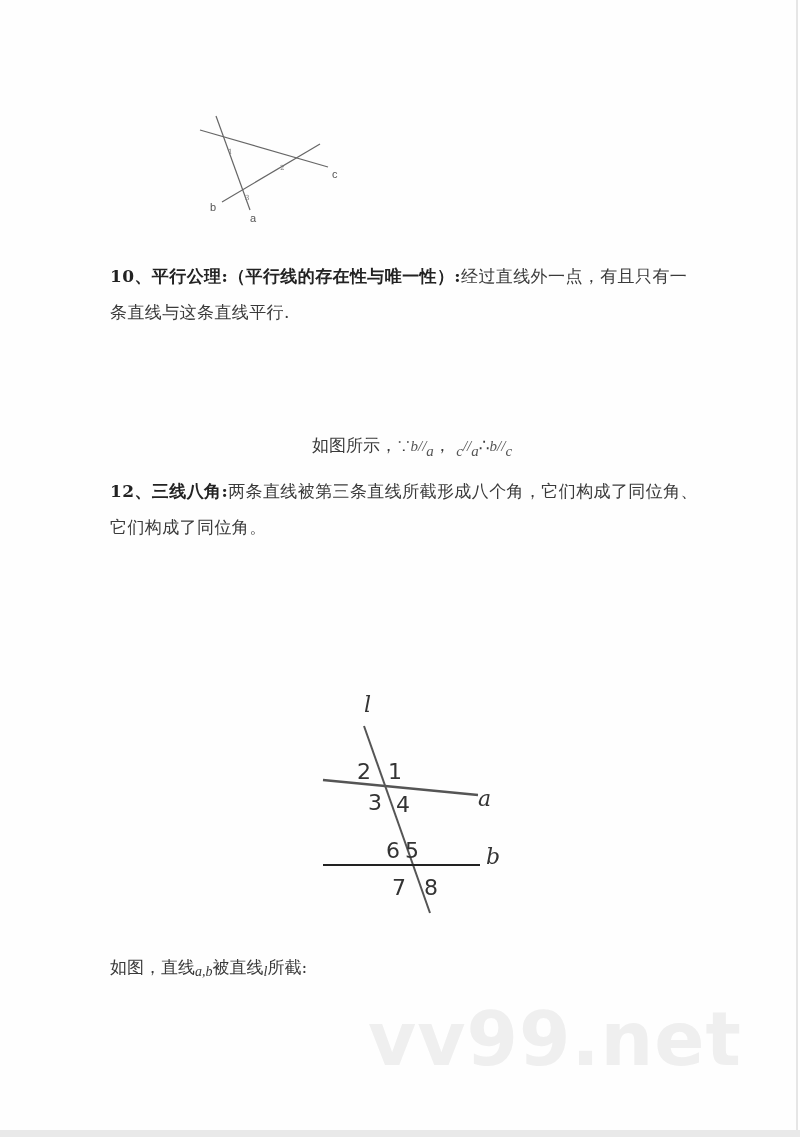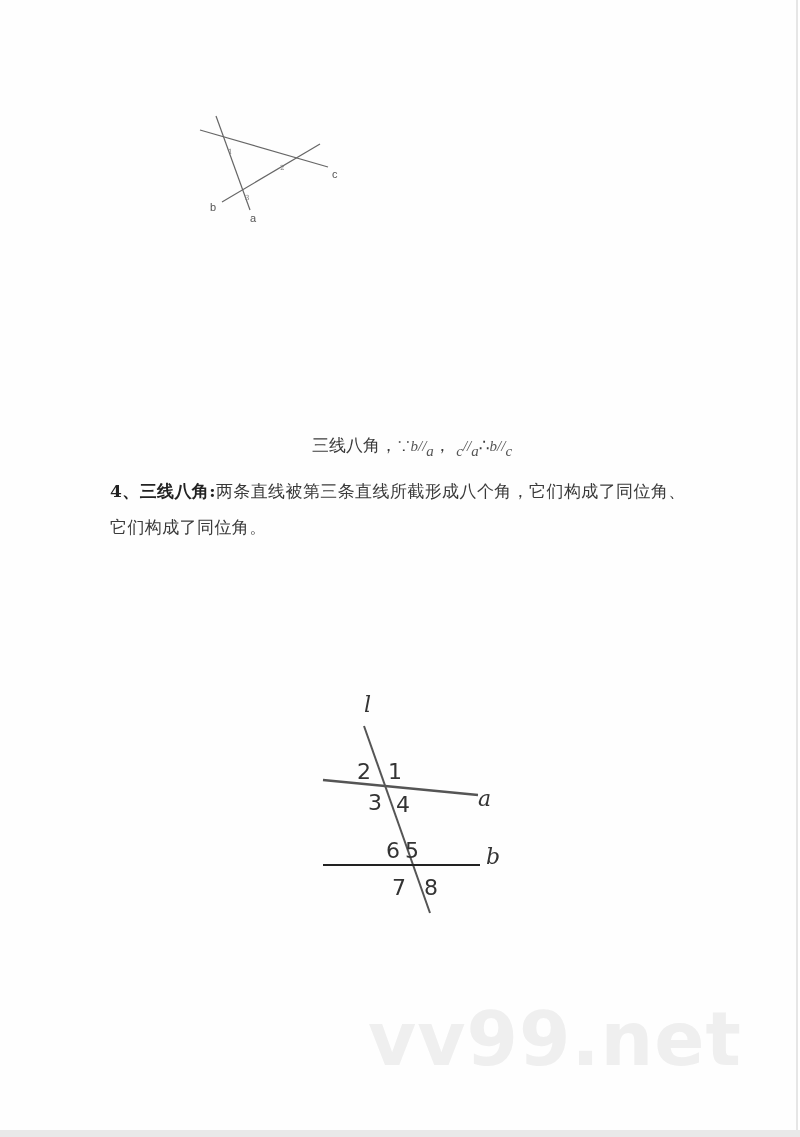--- a/index.html
+++ b/index.html
@@ -46,28 +46,31 @@
     <line x1="36" y1="16" x2="70" y2="110" stroke="#666" stroke-width="1.2"></line>
     <line x1="42" y1="102" x2="140" y2="44" stroke="#666" stroke-width="1.2"></line>
     <text x="48" y="54" font-size="7" fill="#777">1</text>
     <text x="100" y="70" font-size="7" fill="#777">2</text>
     <text x="65" y="100" font-size="7" fill="#777">3</text>
     <text x="152" y="78" font-size="11" fill="#555" font-family="Liberation Sans, sans-serif">c</text>
     <text x="30" y="111" font-size="11" fill="#555" font-family="Liberation Sans, sans-serif">b</text>
     <text x="70" y="122" font-size="11" fill="#555" font-family="Liberation Sans, sans-serif">a</text>
   </svg>
 
+  <div class="para" style="top:258px;">
+    <b>10、平行公理:（平行线的存在性与唯一性）:</b><span>经过直线外一点，有且只有一条直线与这条直线平行.</span>
+  </div>
 
 
   <div class="centered" style="top:434px;">
-    <span>三线八角，</span><span>∵</span><i>b</i><i>//</i><i class="sub">a</i><span>，</span> <i class="sub">c</i><i>//</i><i class="sub">a</i><span>∴</span><i>b</i><i>//</i><i class="sub">c</i>
+    <span>如图所示，</span><span>∵</span><i>b</i><i>//</i><i class="sub">a</i><span>，</span> <i class="sub">c</i><i>//</i><i class="sub">a</i><span>∴</span><i>b</i><i>//</i><i class="sub">c</i>
   </div>
 
   <div class="para" style="top:473px;">
-    <b>4、三线八角:</b><span>两条直线被第三条直线所截形成八个角，它们构成了同位角、它们构成了同位角。</span>
+    <b>12、三线八角:</b><span>两条直线被第三条直线所截形成八个角，它们构成了同位角、它们构成了同位角。</span>
   </div>
 
   <svg width="230" height="240" style="left:300px; top:680px;" viewBox="0 0 230 240">
     <line x1="64" y1="46" x2="130" y2="233" stroke="#555" stroke-width="2"></line>
     <line x1="23" y1="100" x2="178" y2="115" stroke="#555" stroke-width="2.4"></line>
     <line x1="23" y1="185" x2="180" y2="185" stroke="#222" stroke-width="2"></line>
     <g font-family="DejaVu Sans, sans-serif" font-size="22" fill="#333">
       <text x="64" y="32" font-style="italic" font-family="DejaVu Serif, serif">l</text>
       <text x="57" y="99">2</text>
       <text x="88" y="99">1</text>
@@ -75,17 +78,20 @@
       <text x="96" y="132">4</text>
       <text x="178" y="126" font-style="italic" font-family="DejaVu Serif, serif">a</text>
       <text x="86" y="178">6</text>
       <text x="105" y="178">5</text>
       <text x="186" y="184" font-style="italic" font-family="DejaVu Serif, serif">b</text>
       <text x="92" y="215">7</text>
       <text x="124" y="215">8</text>
     </g>
   </svg>
 
+  <div class="caption">
+    <span>如图，直线</span><i>a,b</i><span>被直线</span><i>l</i><span>所截:</span>
+  </div>
 
   <div class="watermark">vv99.net</div>
 </div>
 
 <div class="bottom-edge"></div>
 
 </body></html>

